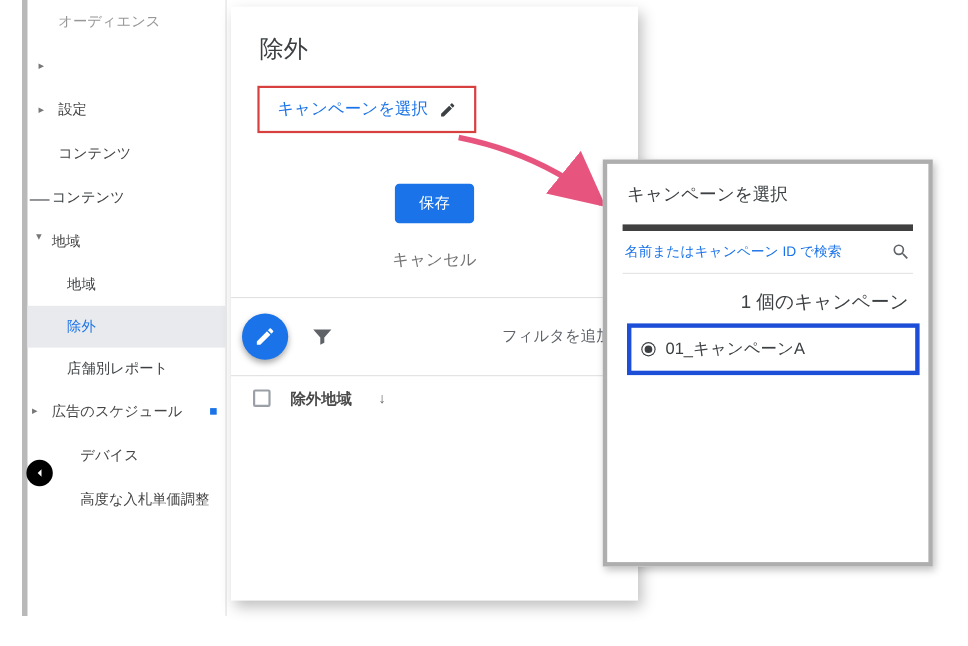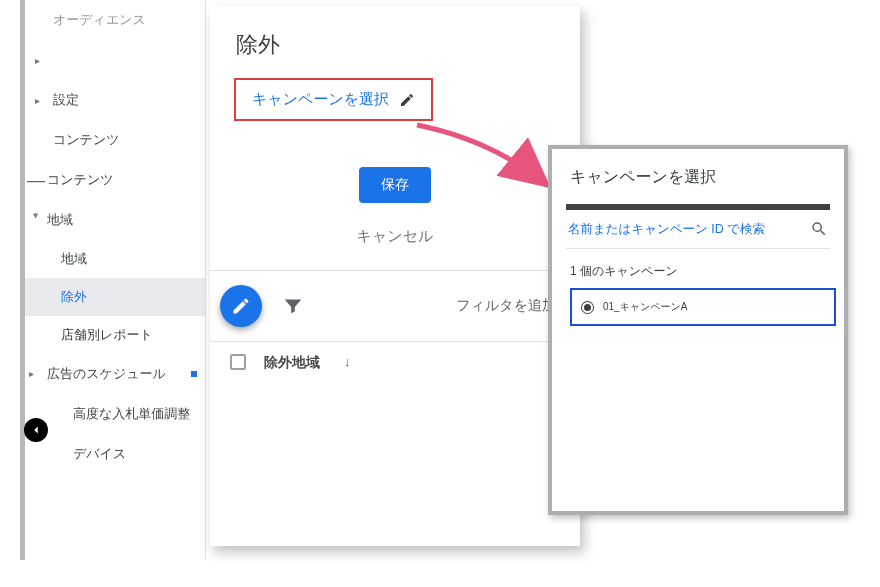--- a/index.html
+++ b/index.html
@@ -65,24 +65,24 @@
     .popup-title { padding:18px 18px 16px; font-size:16px; color:#3c4043;}
     .popup-search {
       margin:0 14px; border-top:6px solid #404040; border-bottom:1px solid #e3e3e3;
       display:flex; align-items:center; padding:10px 2px; gap:8px;
     }
     .popup-search input {
       flex:1; border:none; outline:none; font-size:12.5px; color:#1a73e8;
     }
     .popup-search input::placeholder { color:#1a73e8; }
     .mag { width:18px; height:18px; color:#5f6368; cursor:pointer;}
-    .popup-count { padding:14px 18px 8px; font-size:12px; color:#3c4043;}
+    .popup-count { padding:14px 18px 8px; font-size:17px; color:#3c4043;text-align:right;}
     .popup-item {
-      margin:0 8px 0 18px; border:2px solid #1d4ed8; padding:10px 10px;
-      display:flex; align-items:center; gap:10px; font-size:10px; cursor:pointer;
+      margin:0 8px 0 18px; border:4px solid #1d4ed8; padding:10px 10px;
+      display:flex; align-items:center; gap:10px; font-size:15px; cursor:pointer;
     }
     .status-dot { width:11px; height:11px; border-radius:50%; background:#3c4043; border:2px solid #fff; box-shadow:0 0 0 1px #3c4043;}
 
     
     svg.arrow-svg { position:absolute; left:412px; top:120px; width:160px; height:90px; overflow:visible; pointer-events:none;}
   </style>
 </head>
 <body>
 
 <div class="sidebar">
@@ -121,25 +121,25 @@
     <span>店舗別レポート</span>
   </div>
 
   <div class="side-row side-sub2" style="padding-left:4px;">
     <span class="arrow">▸</span>
     <span class="lbl">広告のスケジュール</span>
     <span class="blue-dot"></span>
   </div>
   <div class="side-row side-sub2">
     <span class="arrow"></span>
+    <span class="lbl">デバイス</span>
+  </div>
+  <div class="side-row side-sub2">
+    <span class="arrow"></span>
     <span class="lbl">高度な入札単価調整</span>
-  </div>
-  <div class="side-row side-sub2">
-    <span class="arrow"></span>
-    <span class="lbl">デバイス</span>
   </div>
 </div>
 
 <div class="back-circle">
   <svg viewBox="0 0 24 24" width="14" height="14" fill="#fff">
       <path d="M15 6l-6 6 6 6"></path>
     </svg>
 </div>
 
 <div class="main">

